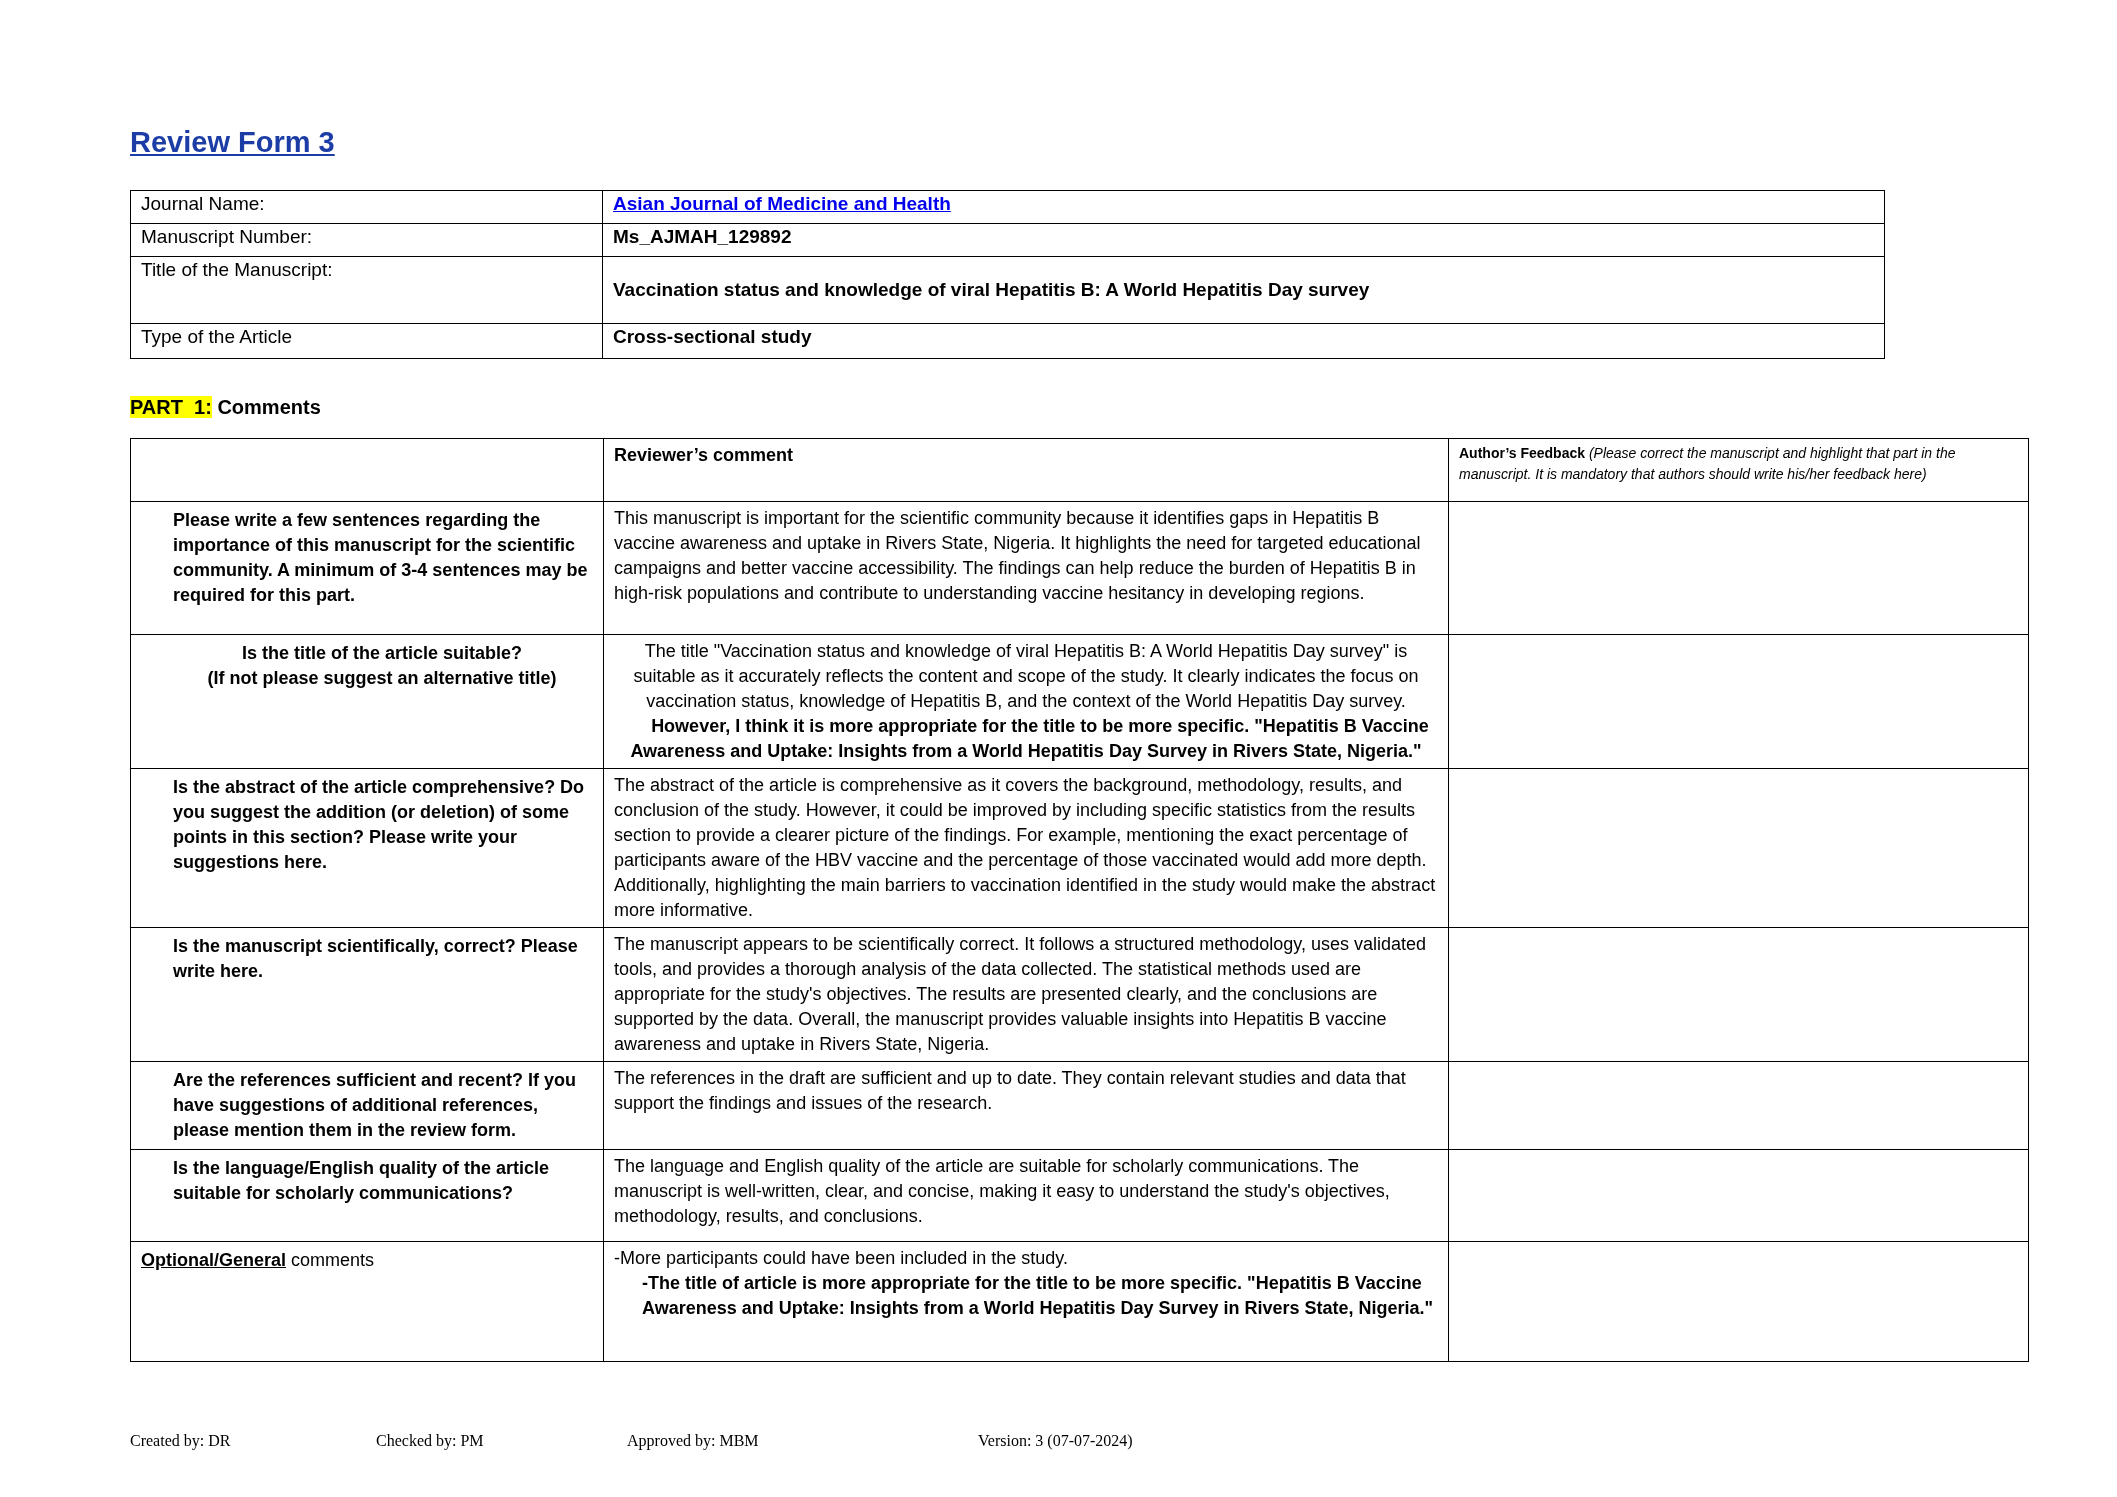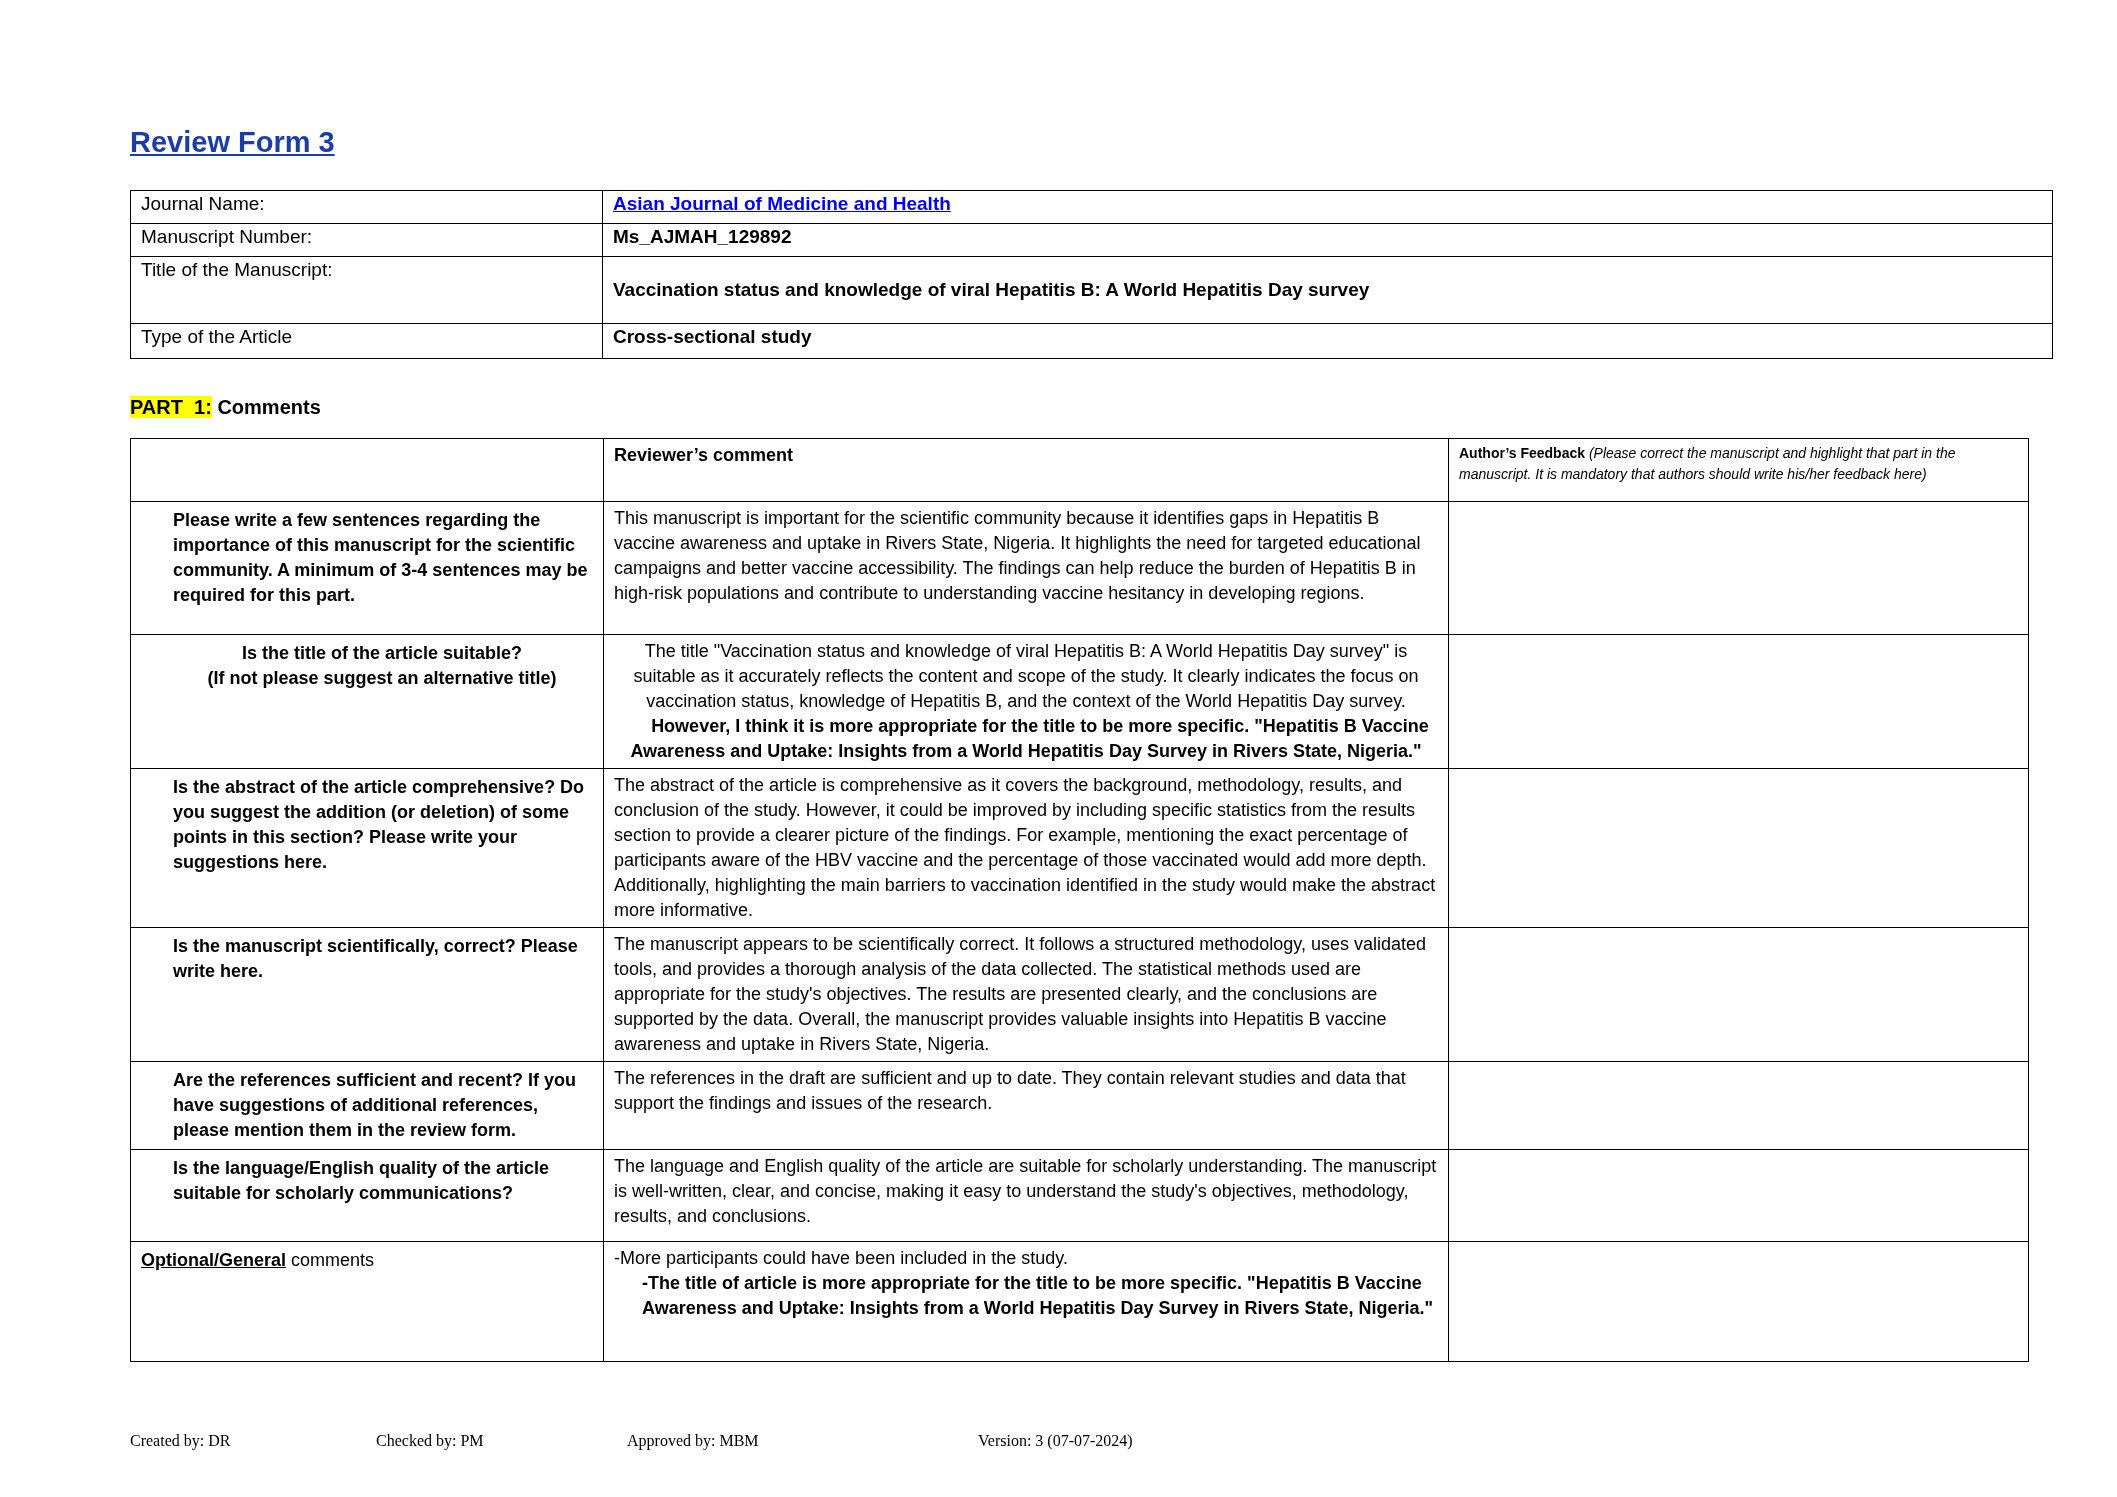--- a/index.html
+++ b/index.html
@@ -15,21 +15,21 @@
   .doc-title{
     position:absolute;left:130px;top:126px;
     font-size:29px;font-weight:bold;
     text-decoration:underline;
     color:#1d3da6;
   }
   
   table{border-collapse:collapse;}
   .info-table{
     position:absolute;left:130px;top:190px;
-    width:1923px;table-layout:fixed;
+    width:1755px;table-layout:fixed;
     font-size:19px;
   }
   .info-table td{
     border:1px solid #000;
     padding:2px 10px;
     vertical-align:top;
   }
   .info-table col.c-label{width:472px;}
   .info-table .val{font-weight:bold;}
   .info-table .val-mid{vertical-align:middle;}
@@ -163,21 +163,21 @@
       </tr>
 
       <tr>
         <td class="q-cell hh-75">Are the references sufficient and recent? If you have suggestions of additional references, please mention them in the review form.</td>
         <td class="hh-75">The references in the draft are sufficient and up to date. They contain relevant studies and data that support the findings and issues of the research.</td>
         <td class="hh-75"></td>
       </tr>
 
       <tr>
         <td class="q-cell hh-79">Is the language/English quality of the article suitable for scholarly communications?</td>
-        <td class="hh-79">The language and English quality of the article are suitable for scholarly understanding. The manuscript is well-written, clear, and concise, making it easy to understand the study's objectives, methodology, results, and conclusions.</td>
+        <td class="hh-79">The language and English quality of the article are suitable for scholarly communications. The manuscript is well-written, clear, and concise, making it easy to understand the study's objectives, methodology, results, and conclusions.</td>
         <td class="hh-79"></td>
       </tr>
 
       <tr>
         <td class="q-cell no-indent hh-107">
           <span class="u-bold">Optional/General</span><span style="font-weight:normal;"> comments</span>
         </td>
         <td class="hh-107">
           <div>-More participants could have been included in the study.</div>
           <div class="c-bold">-The title of article is more appropriate for the title to be more specific. "Hepatitis B Vaccine Awareness and Uptake: Insights from a World Hepatitis Day Survey in Rivers State, Nigeria."</div>

